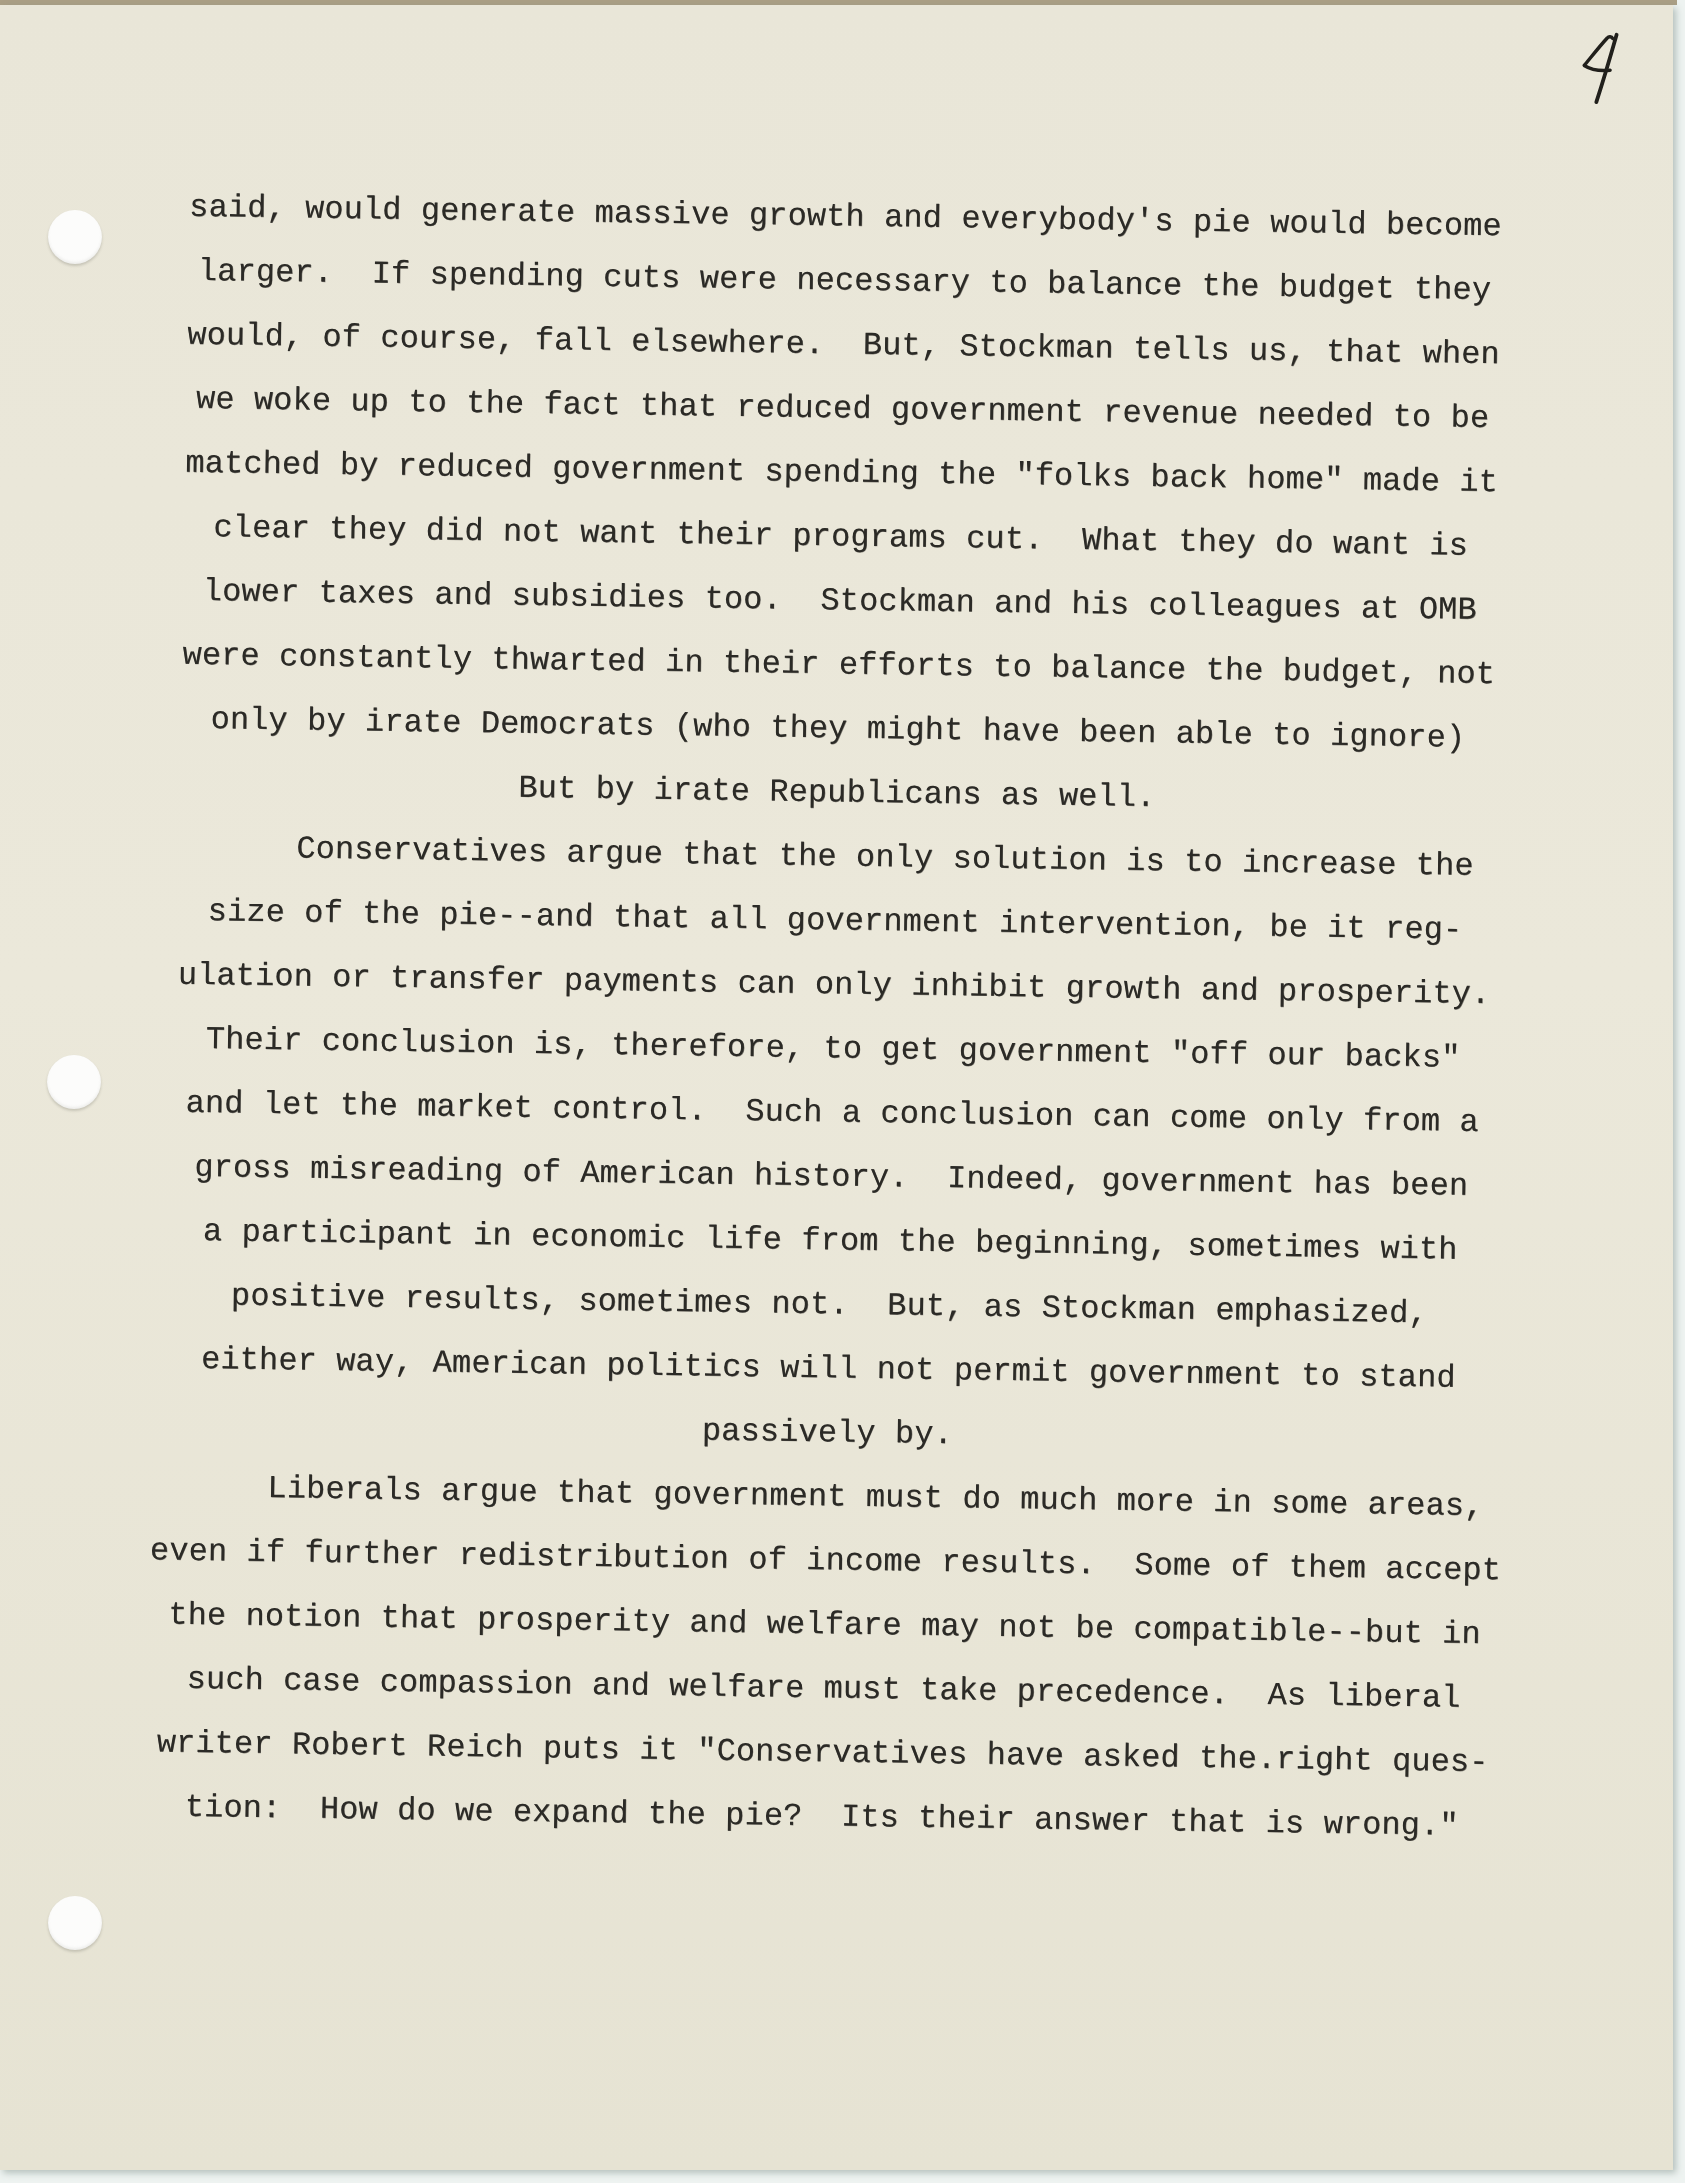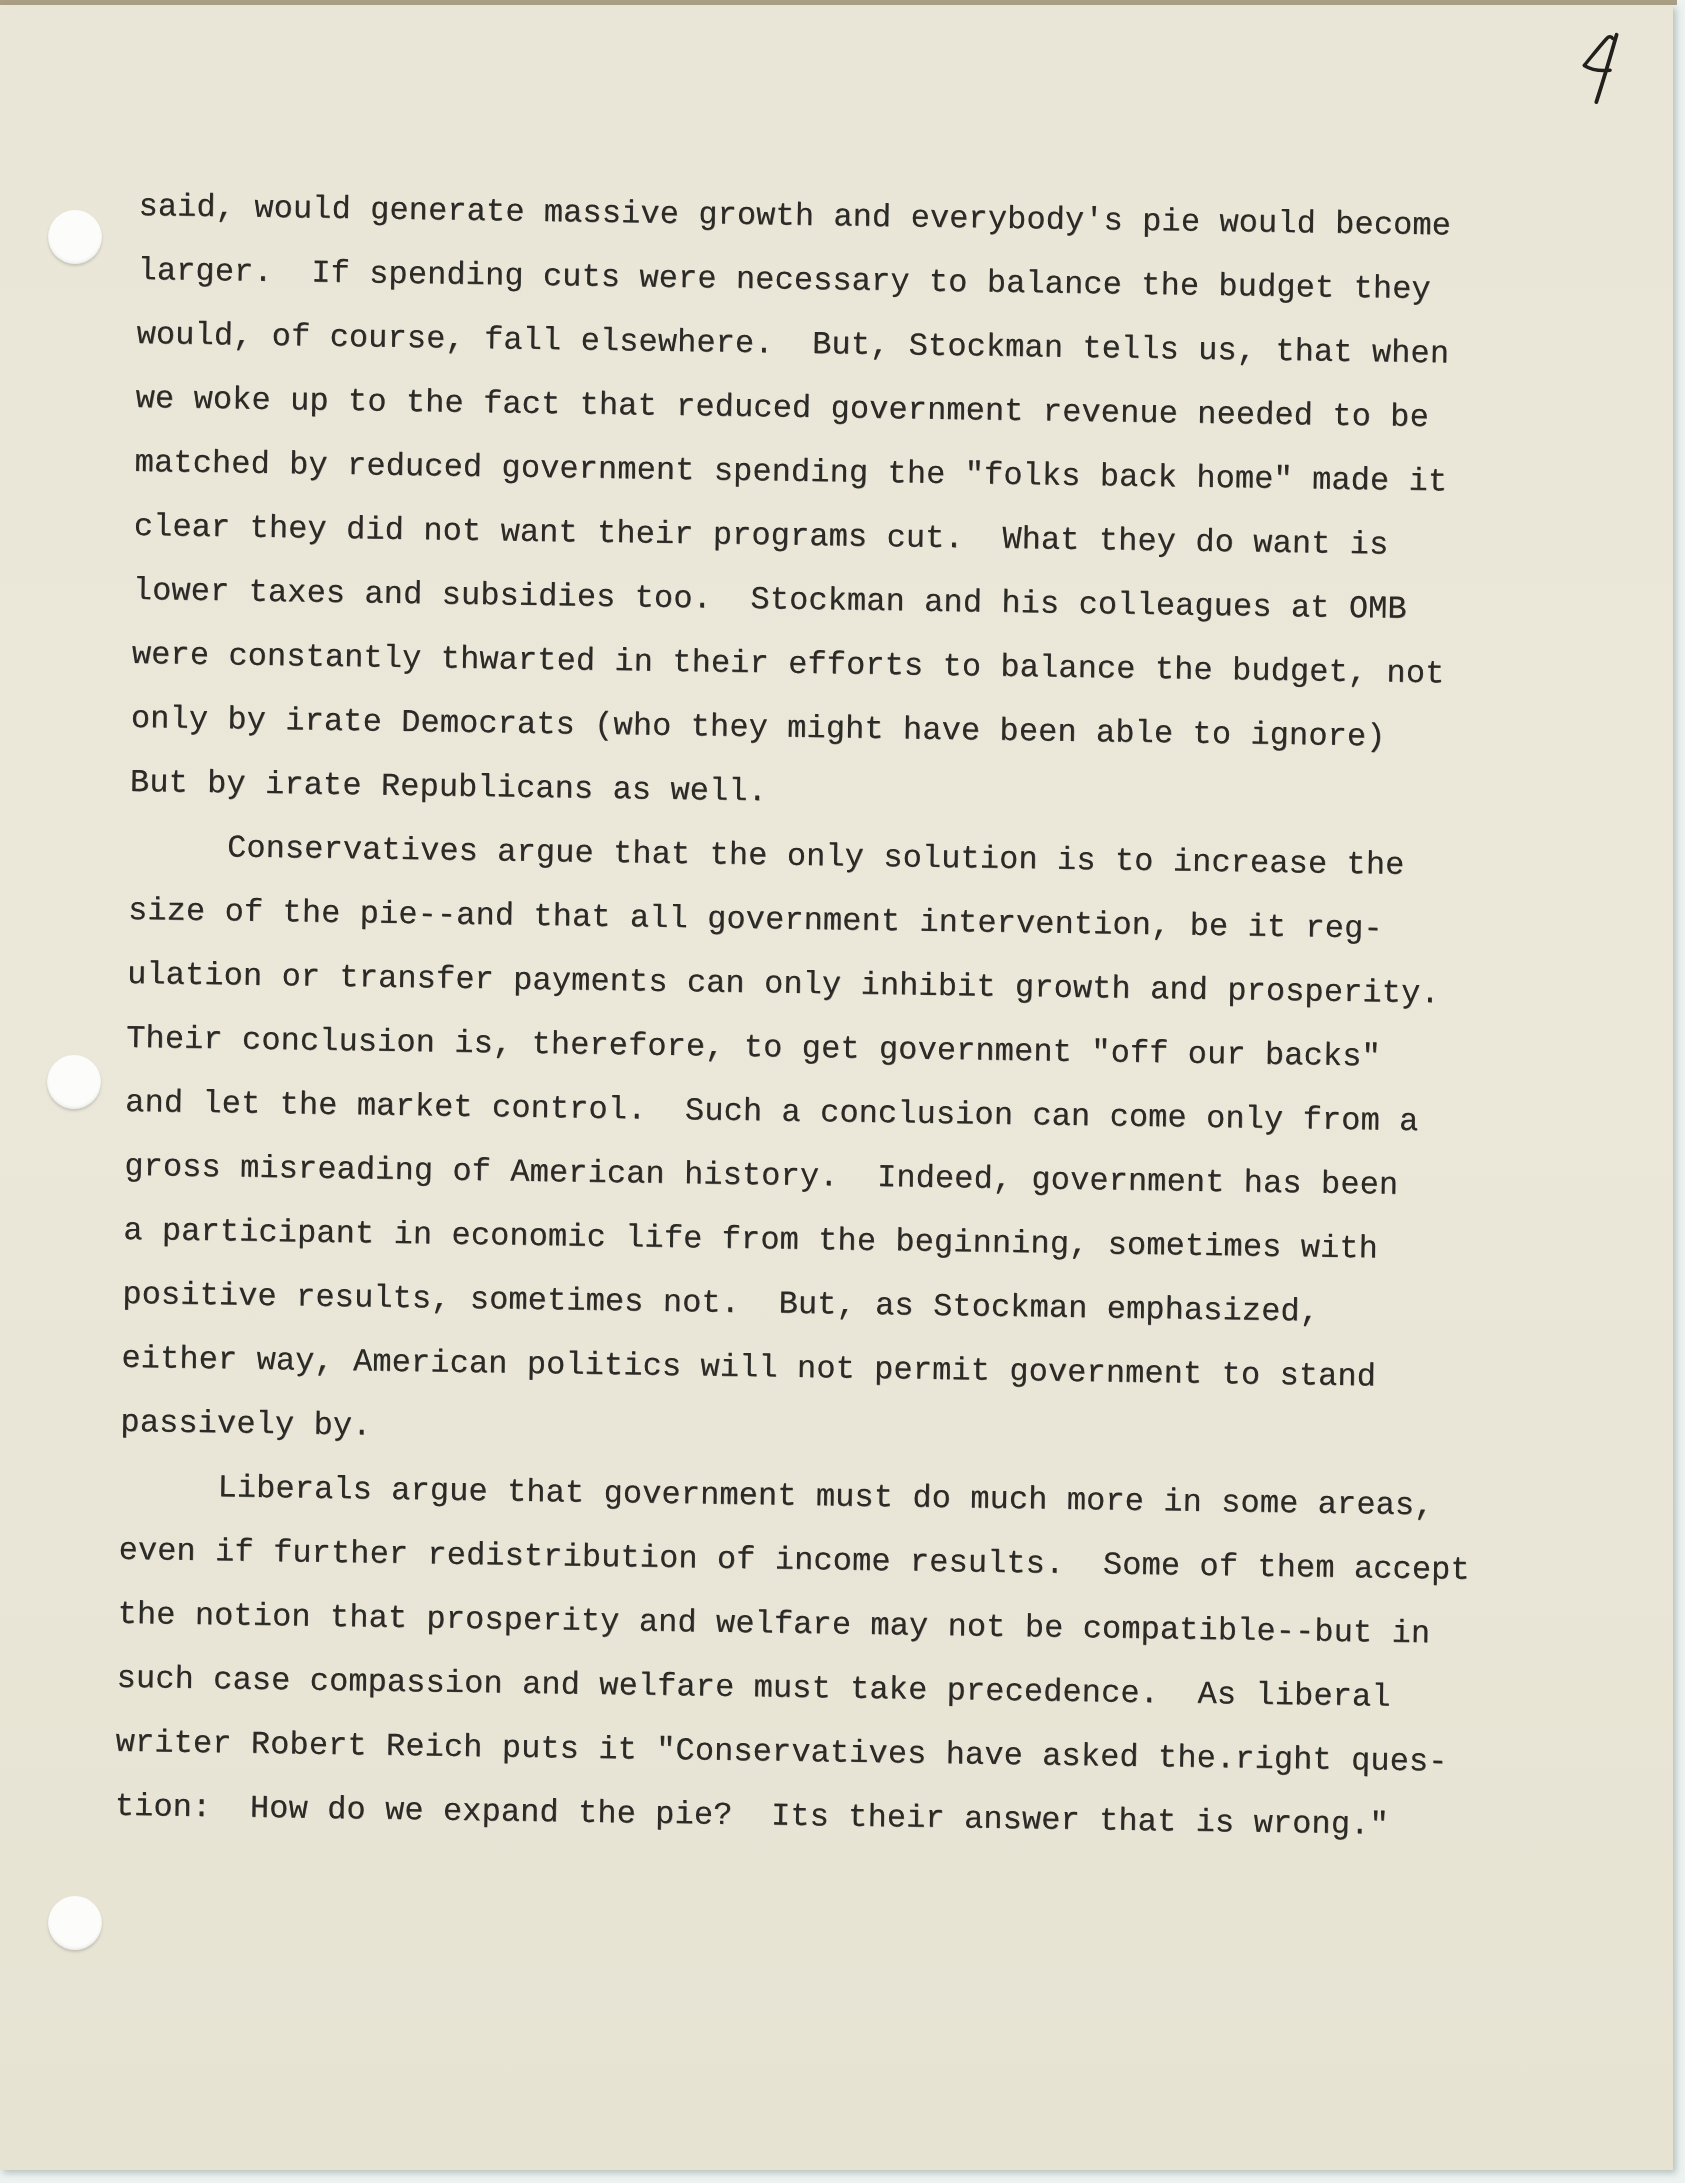--- a/index.html
+++ b/index.html
@@ -20,20 +20,21 @@
     width: 1677px; height: 4.6px;
     background: #ab9f85;
   }
   .paper {
     position: absolute;
     left: 0; top: 4.6px;
     width: 1673px;
     height: 2165px;
     background: linear-gradient(180deg, var(--paper, #e9e6d8) 0%, #ebe8da 45%, #e6e3d3 100%);
     box-shadow: 2.6px 2.6px 6.6px rgba(110, 130, 125, 0.45);
+    text-align: center;
   }
   .hole {
     position: absolute;
     width: 54px; height: 54px;
     border-radius: 50%;
     background: #fcfcfb;
     box-shadow: 0 2px 2.6px rgba(60,60,50,0.20), inset 0 -2px 2.6px rgba(120,120,110,0.10);
   }
   .hole.h1 { left: 48px; top: 205px; }
   .hole.h2 { left: 47px; top: 1050px; }

